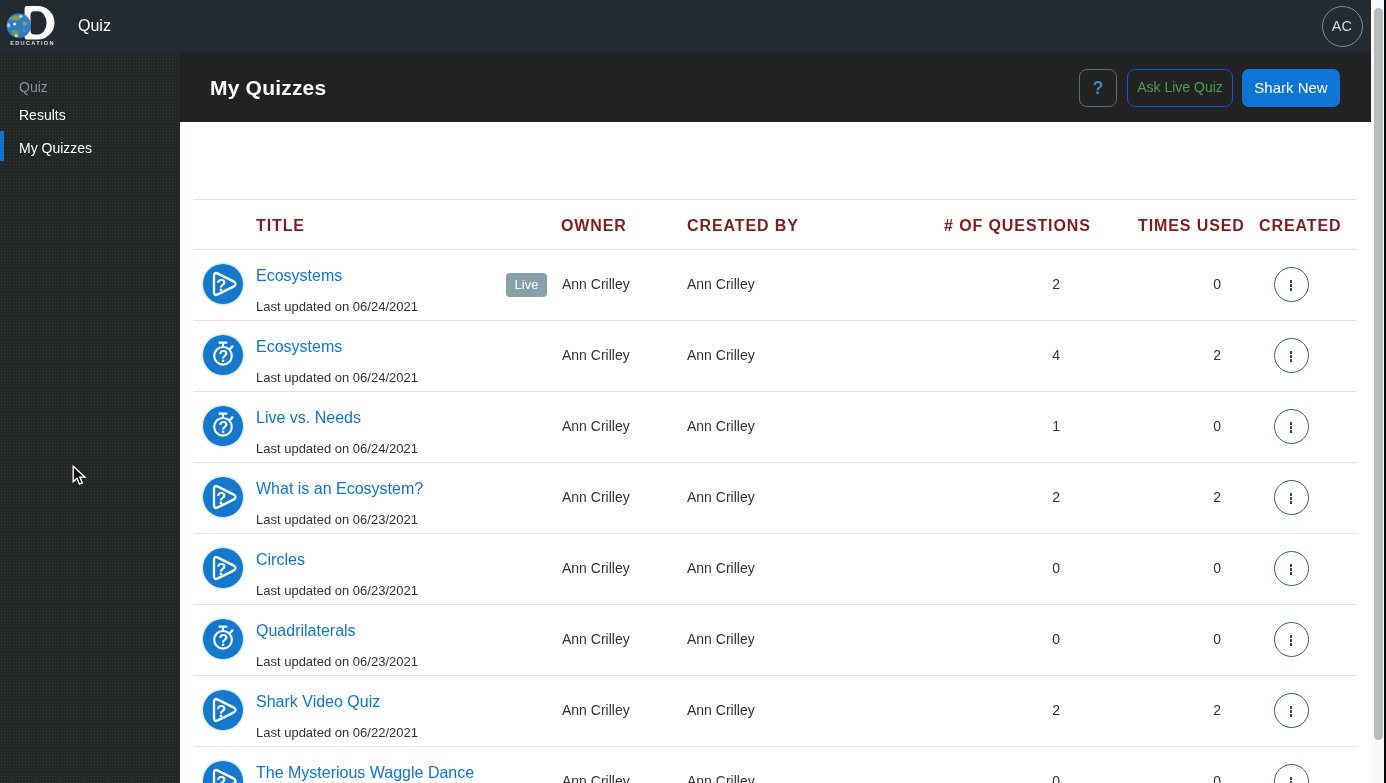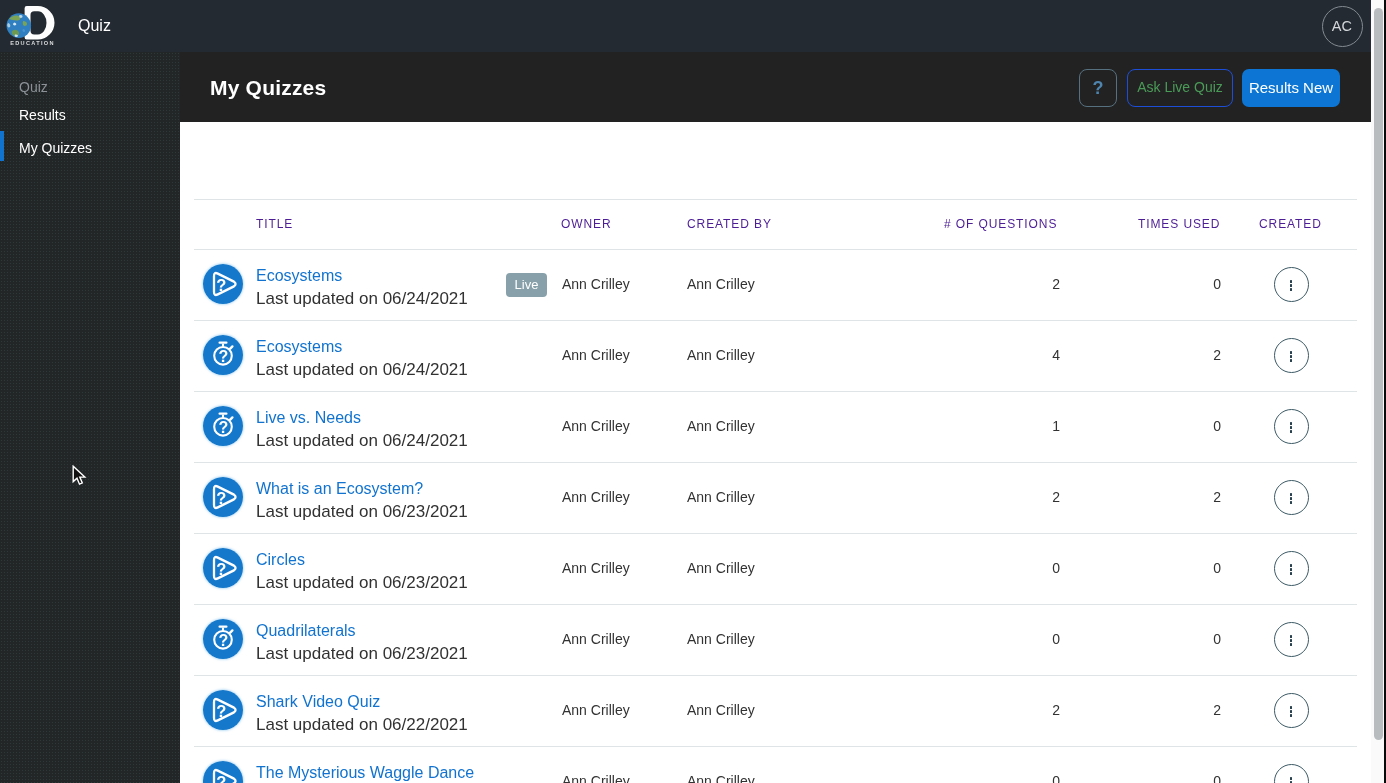--- a/index.html
+++ b/index.html
@@ -31,23 +31,23 @@
 #tabbar { position:absolute; left:180px; top:122px; width:1191px; height:48px; background:#fff; border-bottom:1px solid #a6adb2; }
 .tab { position:absolute; top:16px; font-size:14px; }
 #tab1 { left:13px; width:96px; text-align:center; color:#333; font-weight:bold; }
 #tab2 { left:146px; color:#4c4c4c; }
 #tab3 { left:321px; color:#4c4c4c; }
 #tab-underline { position:absolute; left:13px; top:42px; width:96px; height:5px; background:#0d76d4; }
 
 #content { position:absolute; left:180px; top:170px; width:1191px; height:613px; background:#fff; }
 #table { position:absolute; left:14px; top:29px; width:1163px; }
 .hline { position:absolute; left:0; width:1163px; height:1px; background:#dfe4e7; }
-.th { position:absolute; top:18px; color:#4c1d95; font-size:12px; font-weight:normal; letter-spacing:0.9px; }
+.th { position:absolute; top:18px; color:#7f1d1d; font-size:16px; font-weight:bold; letter-spacing:0.9px; }
 .row-title { position:absolute; color:#1173cf; font-size:16px;text-align:center; }
-.row-sub { position:absolute; color:#323232; font-size:17px; }
+.row-sub { position:absolute; color:#323232; font-size:13px;margin-top:10px; }
 .cell { position:absolute; color:#323232; font-size:14px; }
 .num { position:absolute; color:#323232; font-size:14px; text-align:right; width:60px; }
 .icon { position:absolute; left:9px; width:40px; height:40px; border-radius:50%; box-shadow:0 0 2px 1px rgba(130,195,240,.5); }
 .actbtn { position:absolute; left:1080px; width:35px; height:35px; border-radius:50%; border:1px solid #3c5a66; }
 .dots { position:absolute; left:14.6px; top:12px; width:2.6px; height:11px; }
 .dots span { position:absolute; left:0; width:2.6px; height:2.6px; border-radius:0.5px; background:#29414f; }
 #draft { position:absolute; left:312px; width:41px; height:24px; background:#87a0a9; border-radius:4px; color:#fff; font-size:13px; text-align:center; line-height:24px; }
 
 #sb-track { position:absolute; left:1371px; top:0; width:12.5px; height:783px; background:#fafafa; }
 #sb-thumb { position:absolute; left:1373.5px; top:8px; width:9px; height:732px; border-radius:5px; background:#b9bcbe; }
@@ -78,21 +78,21 @@
     <div class="nav" id="nav1">Quiz</div>
     <div class="nav" id="nav2">Results</div>
     <div class="nav" id="nav3">My Quizzes</div>
     <div id="navbar-blue"></div>
   </div>
 
   <div id="mainhead">
     <div id="mh-title">My Quizzes</div>
     <div class="hbtn" id="btn-help">?</div>
     <div class="hbtn" id="btn-ask">Ask Live Quiz</div>
-    <div class="hbtn" id="btn-create">Results New</div>
+    <div class="hbtn" id="btn-create">Shark New</div>
   </div>
 
 
   <div id="content">
     <div id="table">
     <div class="hline" style="top:0"></div>
     <div class="th" style="left:62px">TITLE</div>
     <div class="th" style="left:367px">OWNER</div>
     <div class="th" style="left:493px">CREATED BY</div>
     <div class="th" style="left:750px">#&nbsp;OF&nbsp;QUESTIONS</div>

